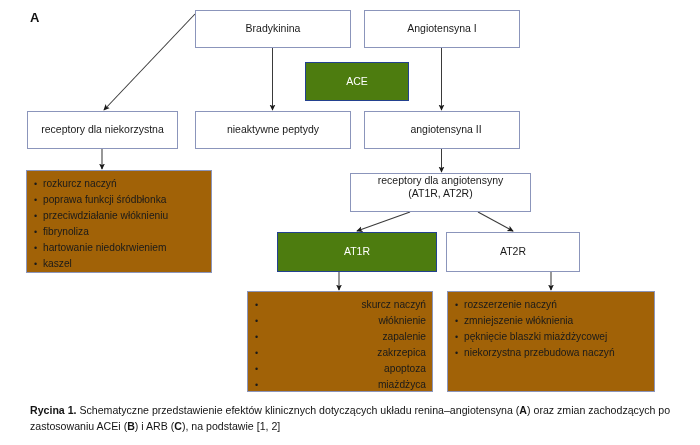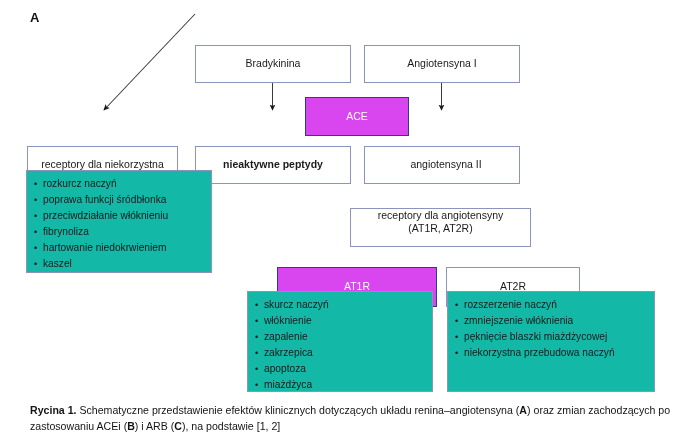--- a/index.html
+++ b/index.html
@@ -29,35 +29,34 @@
     box-sizing: border-box;
     border: 1px solid #8b95bb;
     background: #ffffff;
     display: flex;
     align-items: center;
     justify-content: center;
     text-align: center;
     font-size: 10.5px;
     line-height: 1.25;
     color: #1a1a1a;
-    margin-top: 35px;
   }
   .node.filled {
-    background: #d946ef;
+    background: #4d7c0f;
     border-color: #23418f;
     color: #ffffff;
   }
   .node .node-label { display: block; padding: 0 4px; }
 
   
   .listbox {
     position: absolute;
     box-sizing: border-box;
     border: 1px solid #8b95bb;
-    background: #14b8a6;
+    background: #a16207;
     padding: 5px 6px 4px 7px;
   }
   .listbox ul {
     margin: 0;
     padding: 0;
     list-style: none;
   }
   .listbox li {
     font-size: 10.2px;
     line-height: 16.1px;
@@ -147,21 +146,21 @@
   </div>
 
   <div class="node filled" style="left:305px; top:62px; width:104px; height:39px;">
     <span class="node-label">ACE</span>
   </div>
 
   <div class="node" style="left:27px; top:111px; width:151px; height:38px;">
     <span class="node-label">receptory dla niekorzystna</span>
   </div>
 
-  <div class="node" style="left:195px; top:111px; width:156px; height:38px;font-weight:bold;">
+  <div class="node" style="left:195px; top:111px; width:156px; height:38px;">
     <span class="node-label">nieaktywne peptydy</span>
   </div>
 
   <div class="node" style="left:364px; top:111px; width:156px; height:38px;padding-left:8px;">
     <span class="node-label">angiotensyna II</span>
   </div>
 
   <div class="listbox" style="left:26px; top:170px; width:186px; height:103px;">
     <ul>
       <li>rozkurcz naczyń</li>
@@ -179,21 +178,21 @@
   </div>
 
   <div class="node filled" style="left:277px; top:232px; width:160px; height:40px;">
     <span class="node-label">AT1R</span>
   </div>
 
   <div class="node" style="left:446px; top:232px; width:134px; height:40px;">
     <span class="node-label">AT2R</span>
   </div>
 
-  <div class="listbox" style="left:247px; top:291px; width:186px; height:101px;">
+  <div class="listbox" style="left:247px; top:291px; width:186px; height:101px;text-align:right;">
     <ul>
       <li>skurcz naczyń</li>
       <li>włóknienie</li>
       <li>zapalenie</li>
       <li>zakrzepica</li>
       <li>apoptoza</li>
       <li>miażdżyca</li>
     </ul>
   </div>
 

